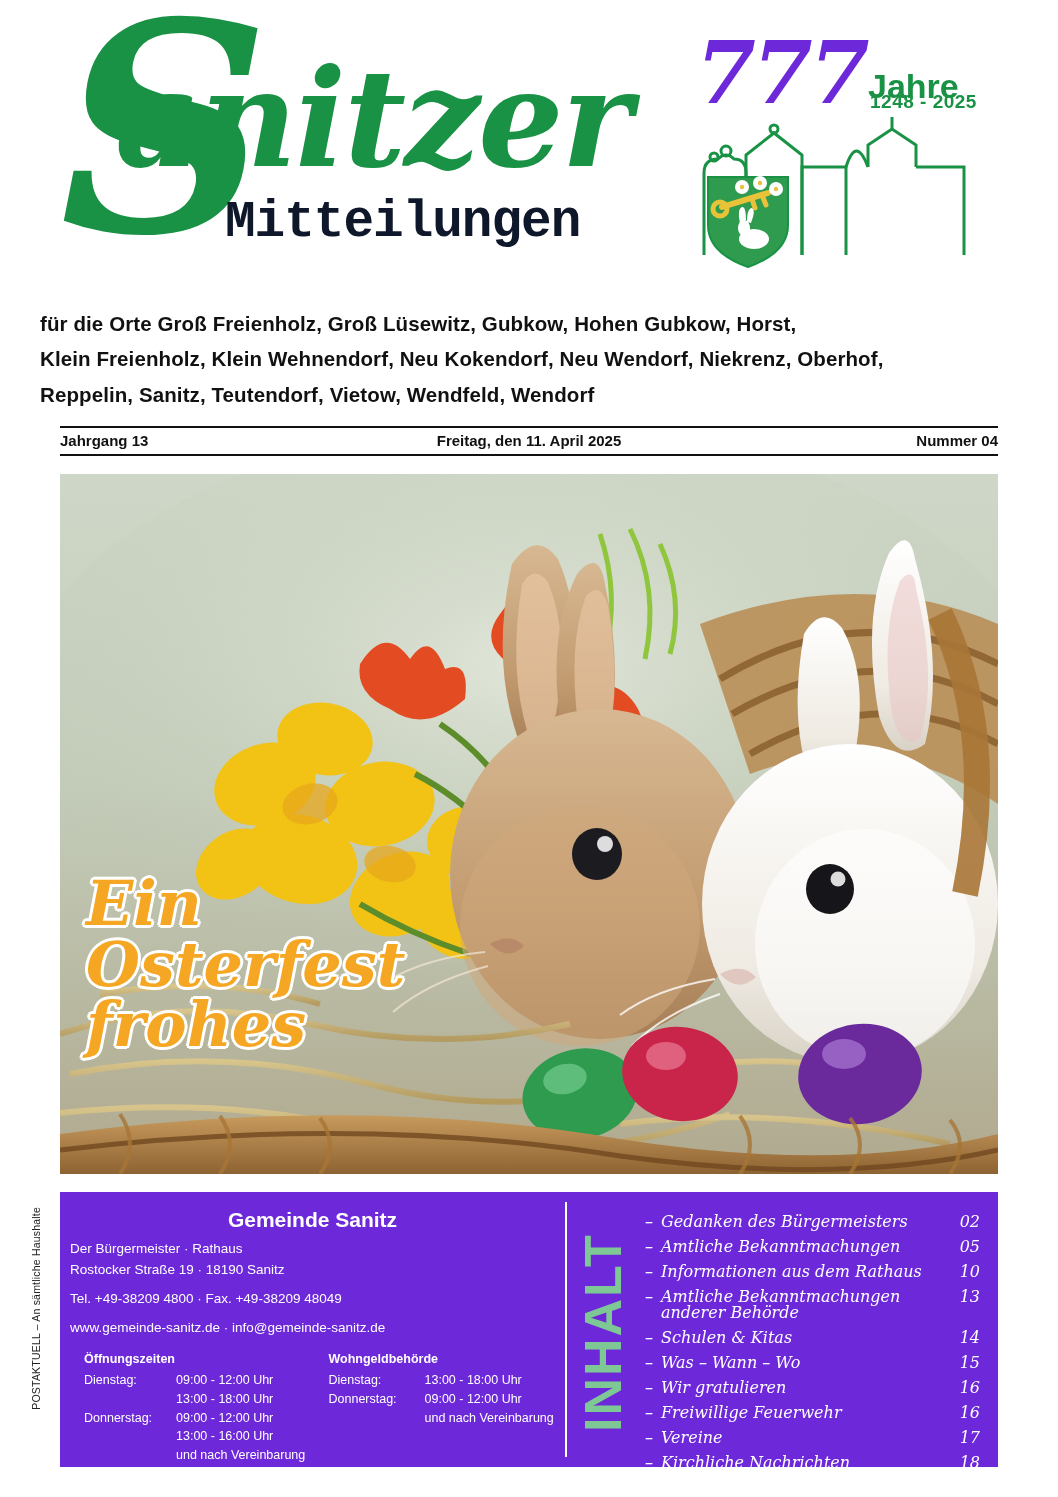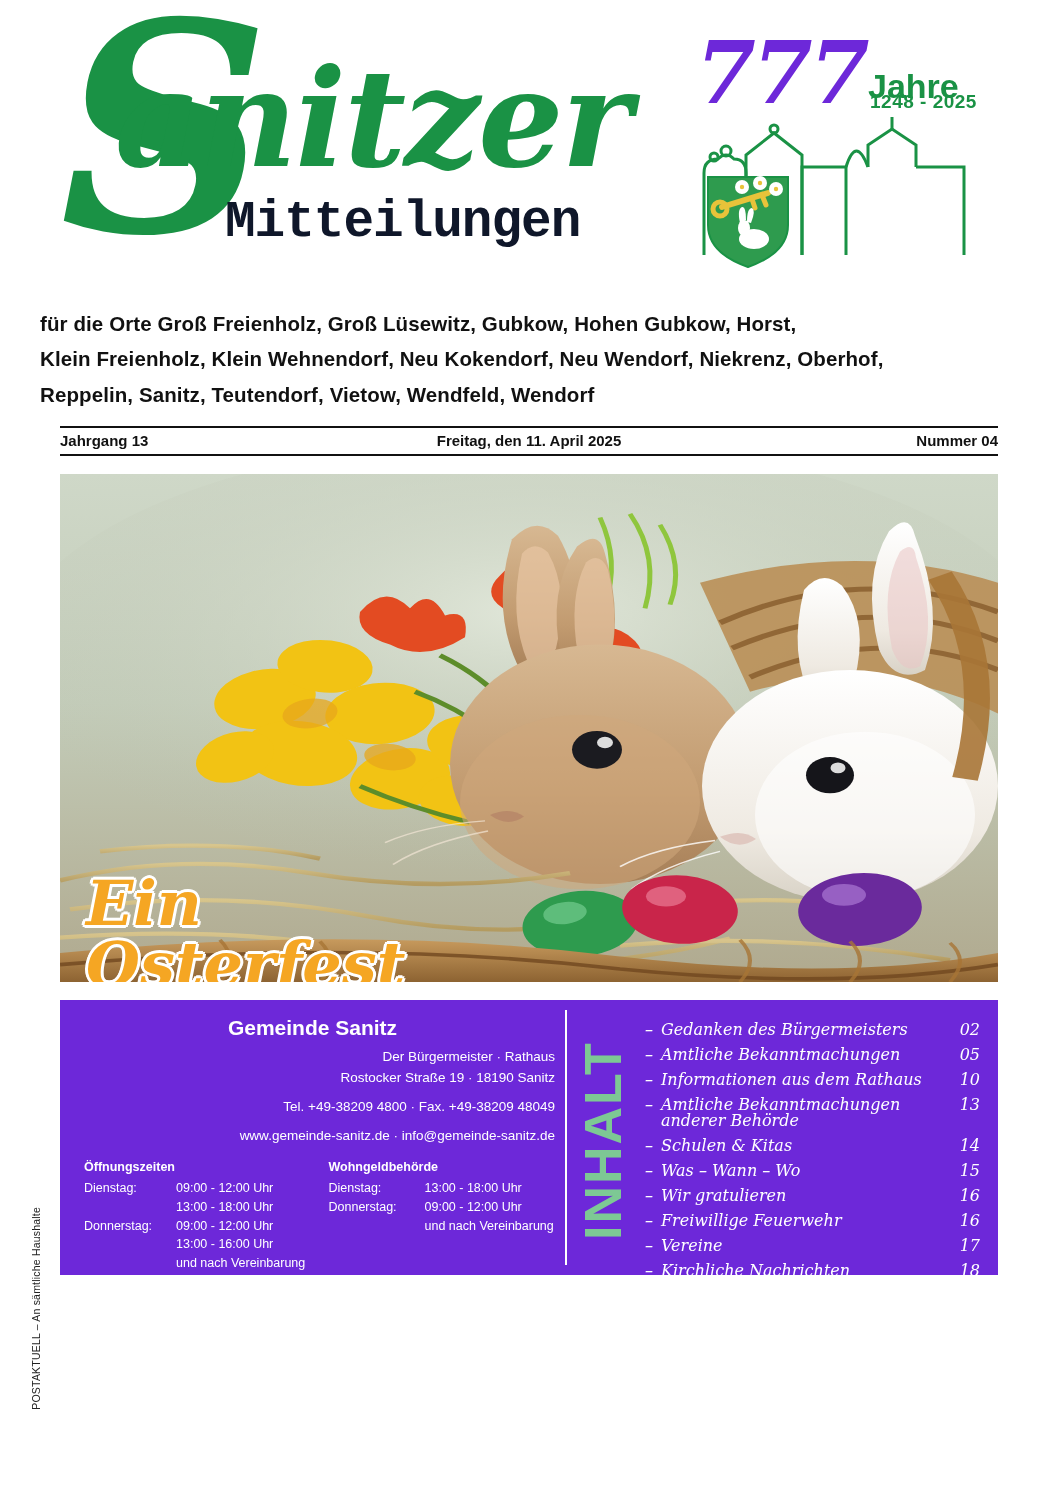--- a/index.html
+++ b/index.html
@@ -143,21 +143,21 @@
     font-size: 15px;
   }
   .issue-bar .left { flex: 1; text-align: left; }
   .issue-bar .center { flex: 1.2; text-align: center; }
   .issue-bar .right { flex: 1; text-align: right; }
 
   
   .photo {
     position: relative;
     margin: 18px 60px 0 60px;
-    height: 508px;
+    height: 700px;
     overflow: hidden;
     background: #cbbba2;
   }
   .photo svg { display: block; width: 100%; height: 100%; }
   .photo-caption {
     position: absolute;
     left: 26px;
     top: 400px;
     font-family: "DejaVu Serif", serif;
     font-style: italic;
@@ -196,21 +196,21 @@
     display: flex;
     padding: 10px 8px 8px 4px;
   }
   .muni-title {
     text-align: center;
     font-weight: bold;
     font-size: 21px;
     margin-bottom: 7px;
   }
   .muni-line {
-    text-align: right;
+    text-align: left;
     font-size: 13.5px;
     line-height: 1.55;
   }
   .muni-gap { height: 8px; }
 
   .hours {
     display: flex;
     margin-top: 12px;
     font-size: 12.5px;
     line-height: 1.5;

